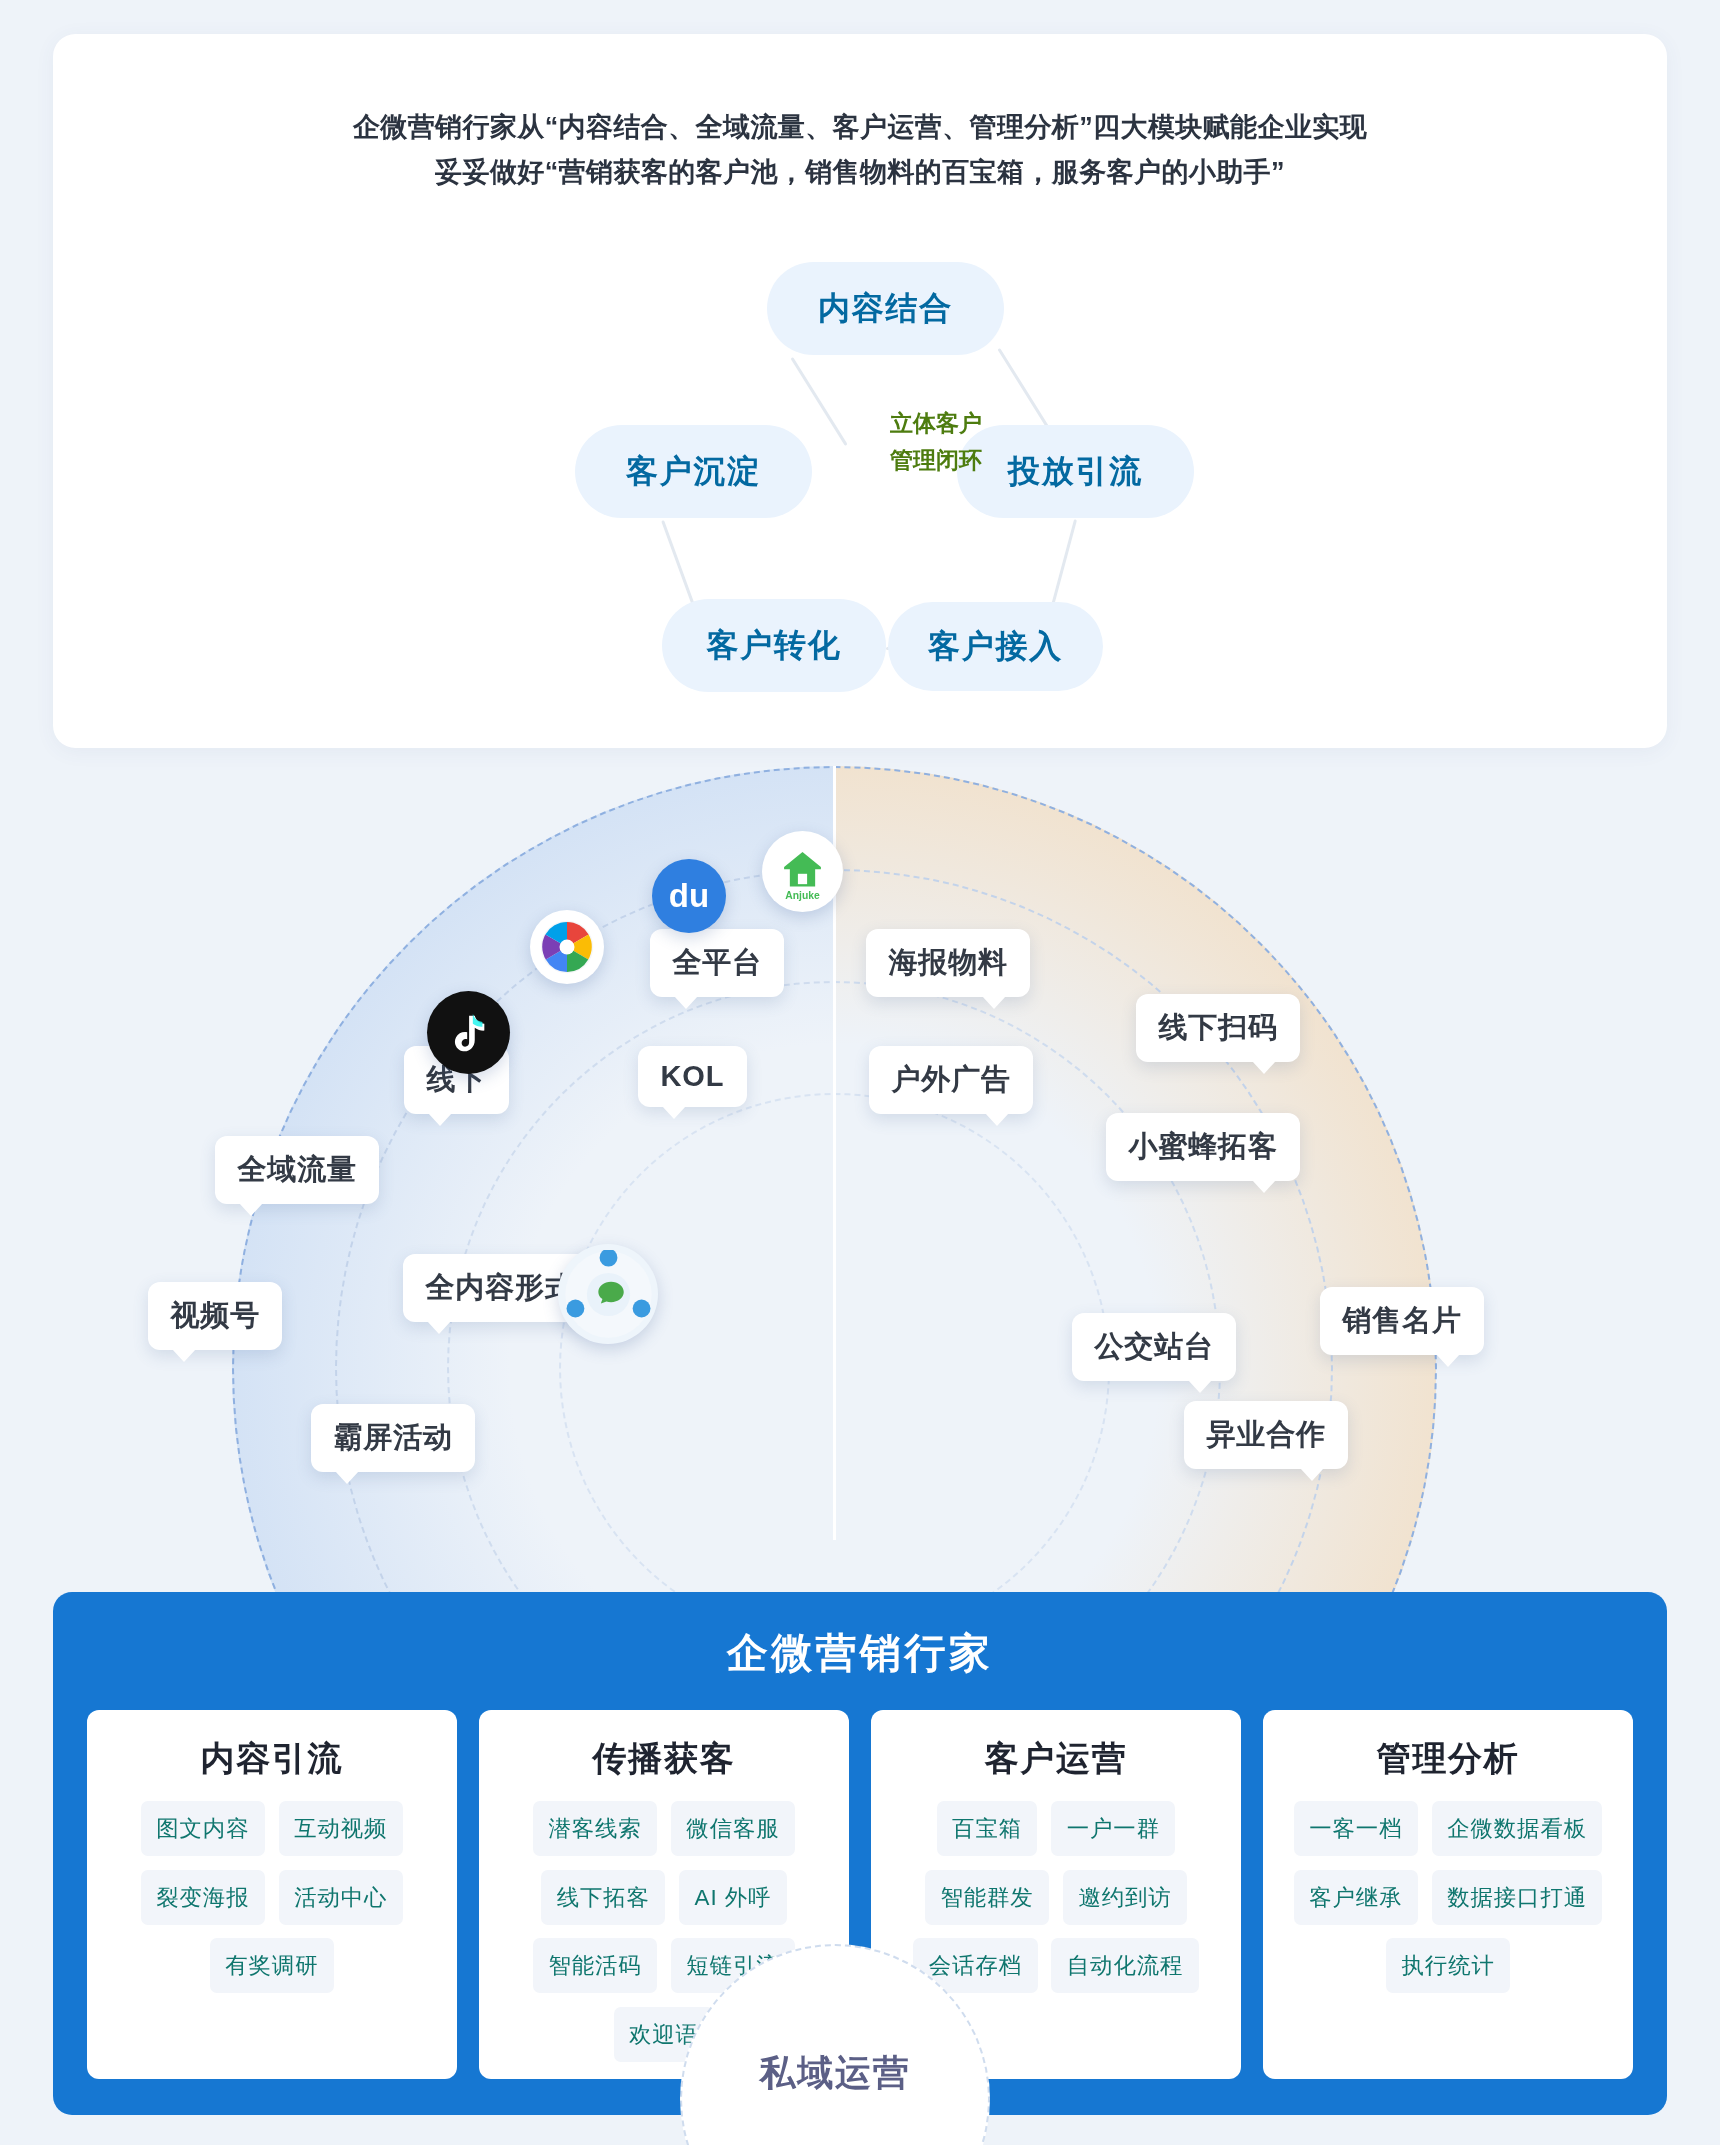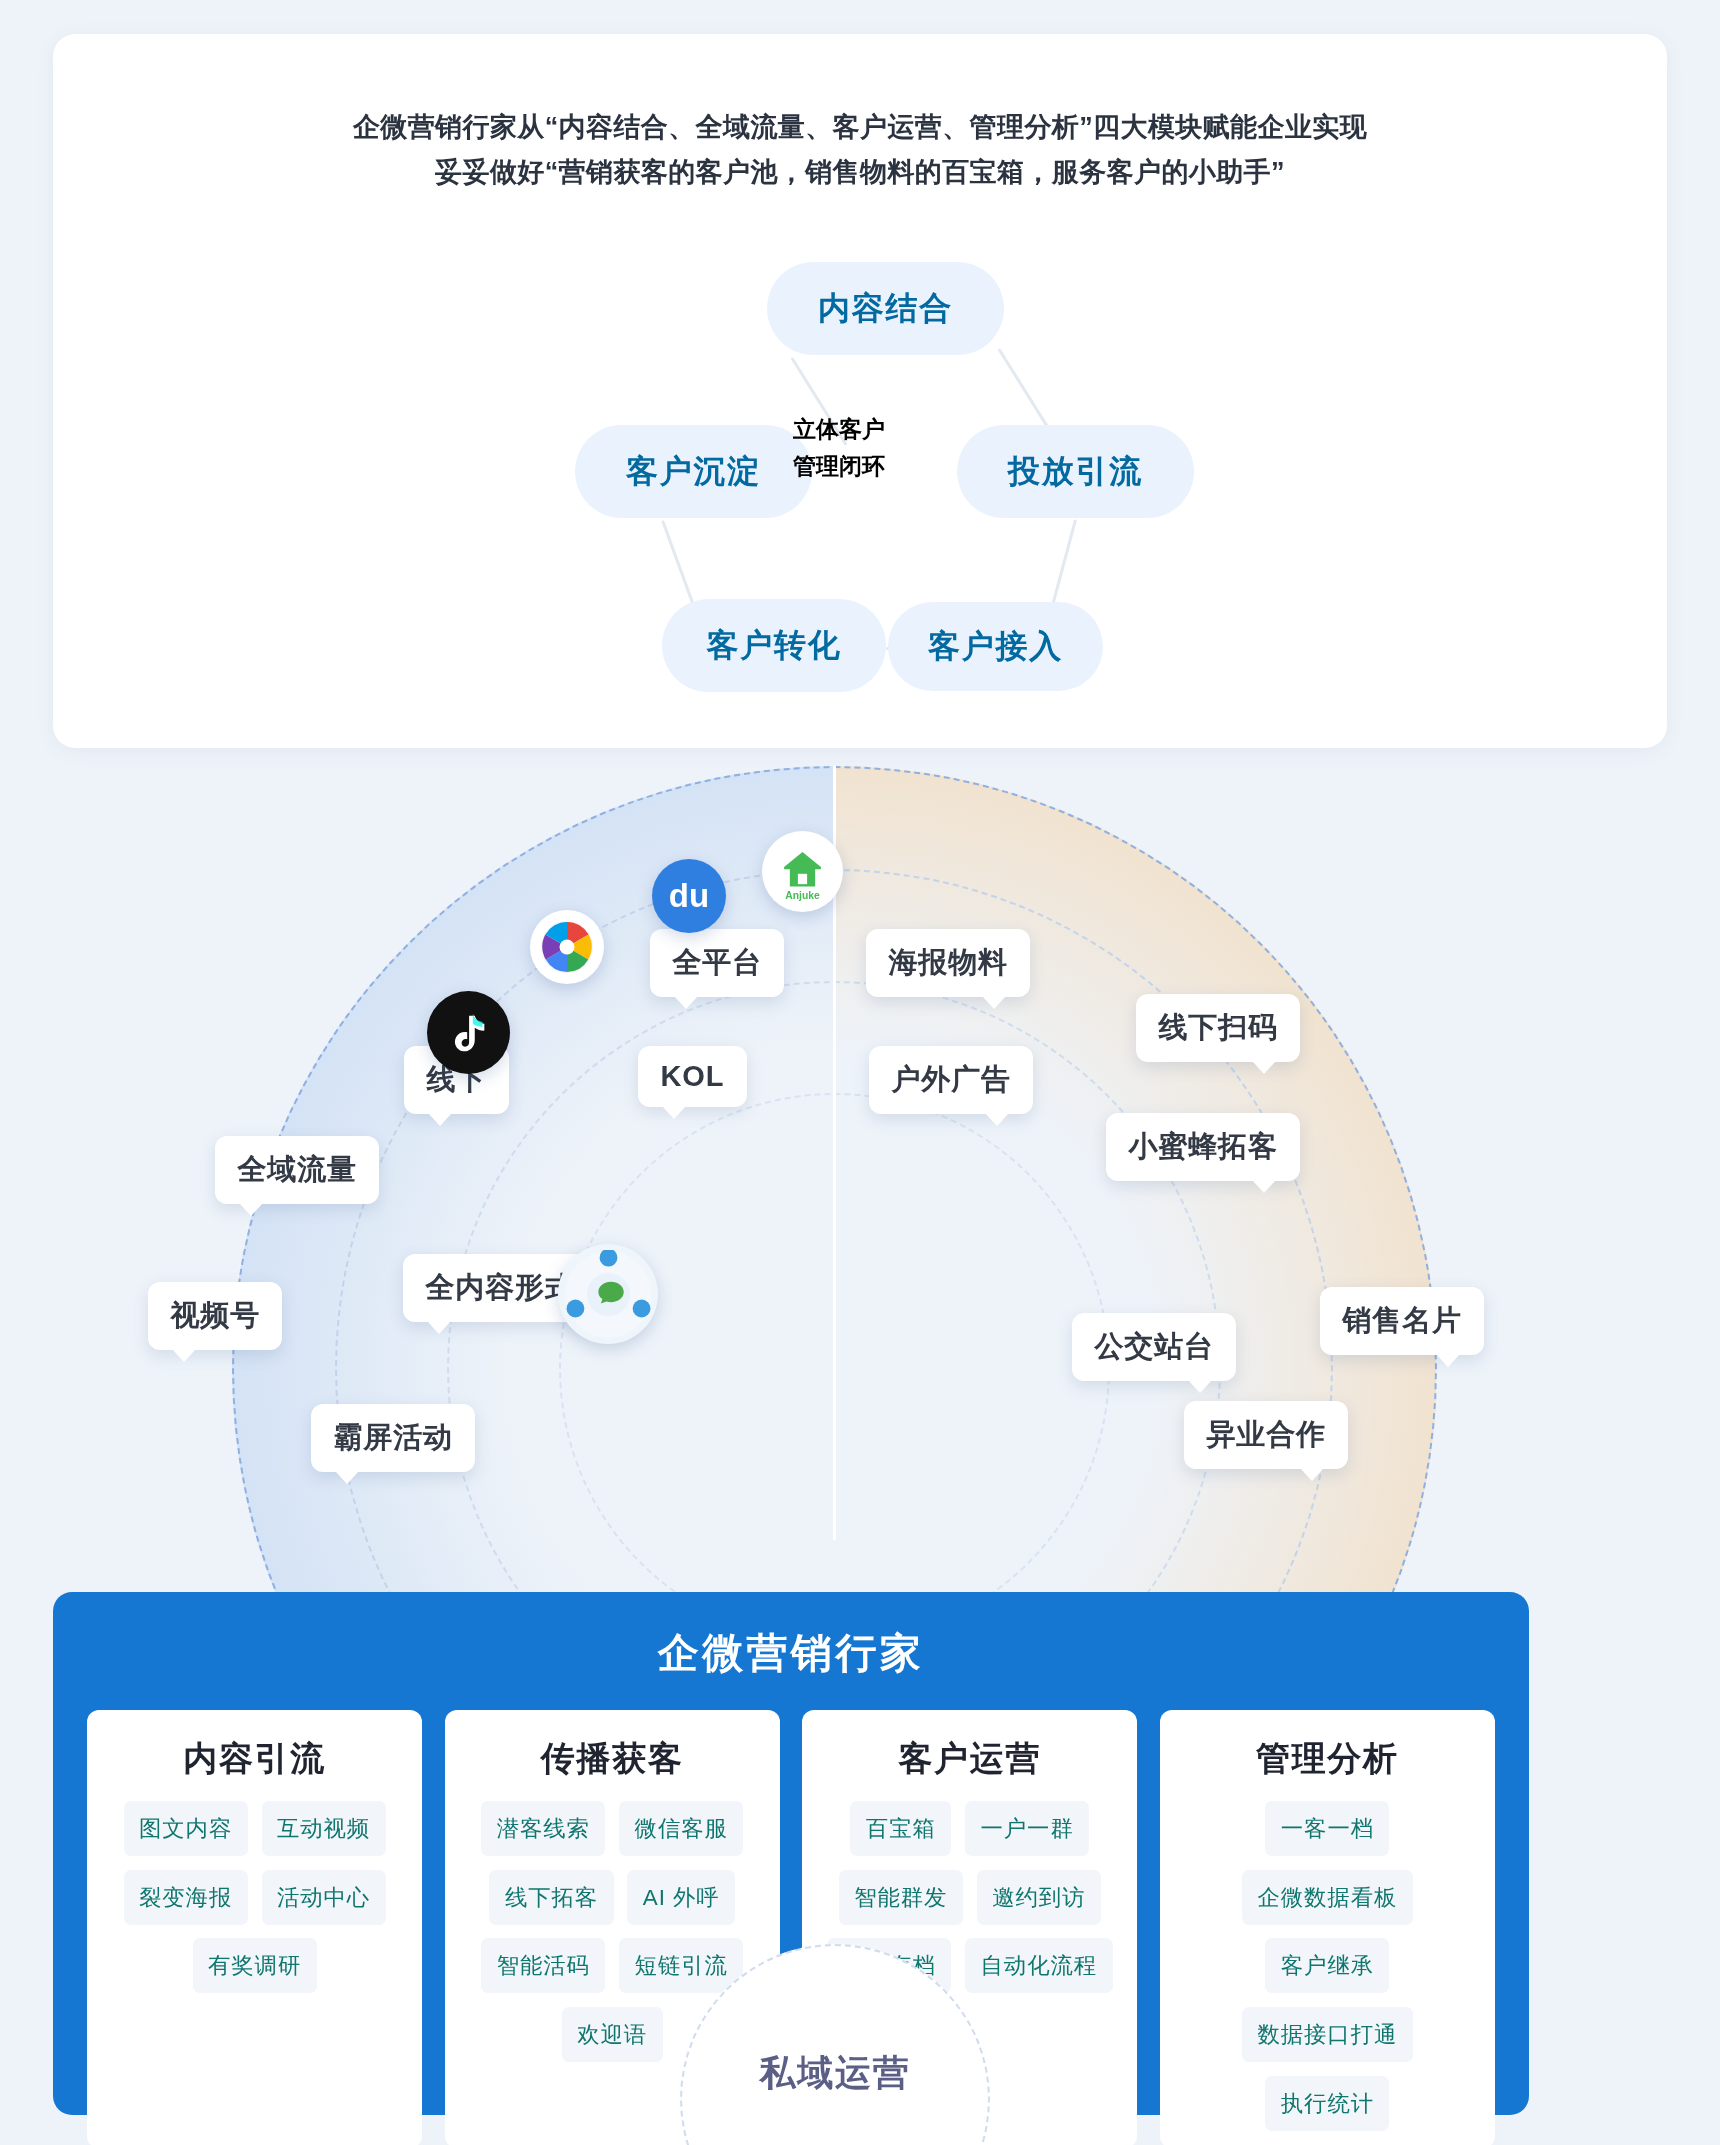--- a/index.html
+++ b/index.html
@@ -52,24 +52,24 @@
     display: flex; align-items: center; justify-content: center;
     letter-spacing: 1.7px;
   }
   .pill.p1 { left: 232px; top: 0px;   width: 237px; height: 93px; }   
   .pill.p2 { left: 422px; top: 163px; width: 237px; height: 93px; }   
   .pill.p3 { left: 353px; top: 340px; width: 215px; height: 89px; }   
   .pill.p4 { left: 127px; top: 337px; width: 224px; height: 93px; }   
   .pill.p5 { left: 40px;  top: 163px; width: 237px; height: 93px; }   
   .penta-center {
     position: absolute;
-    left: 258px; top: 149px;
+    left: 258px; top: 143px;
     width: 189px;
-    text-align: left;
-    color: #000000;
+    text-align: right;
+    color: #4d7c0f;
     font-size: 23px;
     line-height: 1.6;
     font-weight: 600;
   }
   .pline { position: absolute; background: #e3e9f0; height: 2.6px; transform-origin: 0 0; border-radius: 1.7px;}
 
   
   .mid { position: absolute; left: 0; top: 757px; width: 1721px; height: 860px; }
 
   .arcbox { position: absolute; left: 232px; top: 8.6px; width: 1205px; height: 774px; }
@@ -160,21 +160,21 @@
     box-shadow: 0 5.2px 15.5px rgba(60,90,150,0.22);
     z-index: 9;
     display: flex; align-items: center; justify-content: center;
     background: #fff;
   }
 
   
   .bottom {
     position: absolute;
     left: 53px; top: 1592px;
-    width: 1476px; height: 523px;
+    width: 1614px; height: 523px;
     background: #1677d2;
     border-radius: 19px;
   }
   .bottom-title {
     text-align: center;
     color: #ffffff;
     font-size: 41px;
     font-weight: 700;
     letter-spacing: 3.4px;
     padding-top: 34px;

